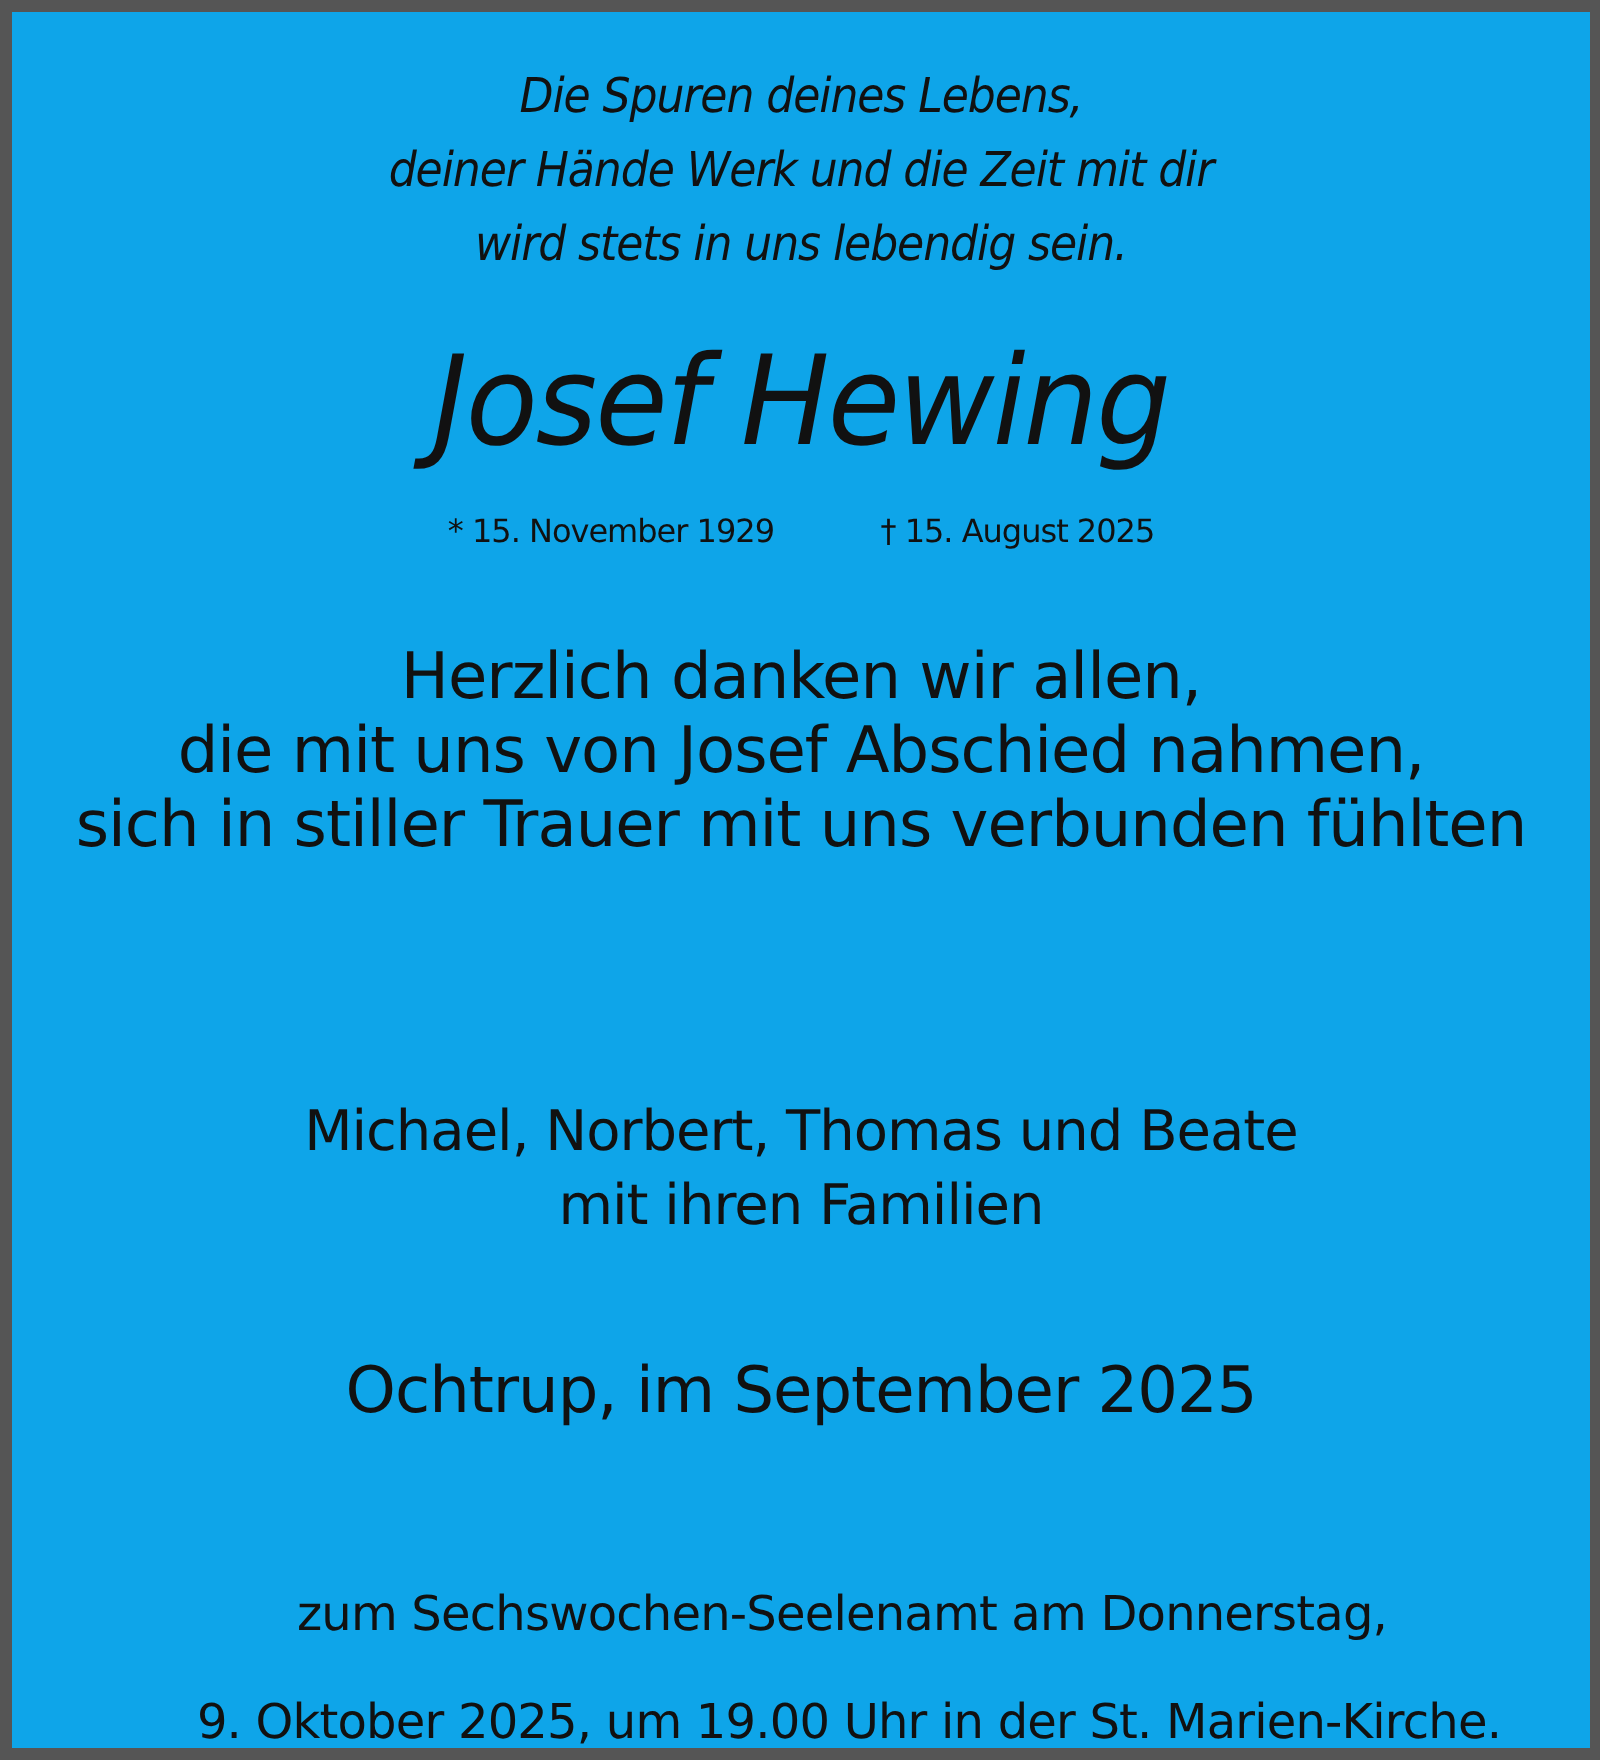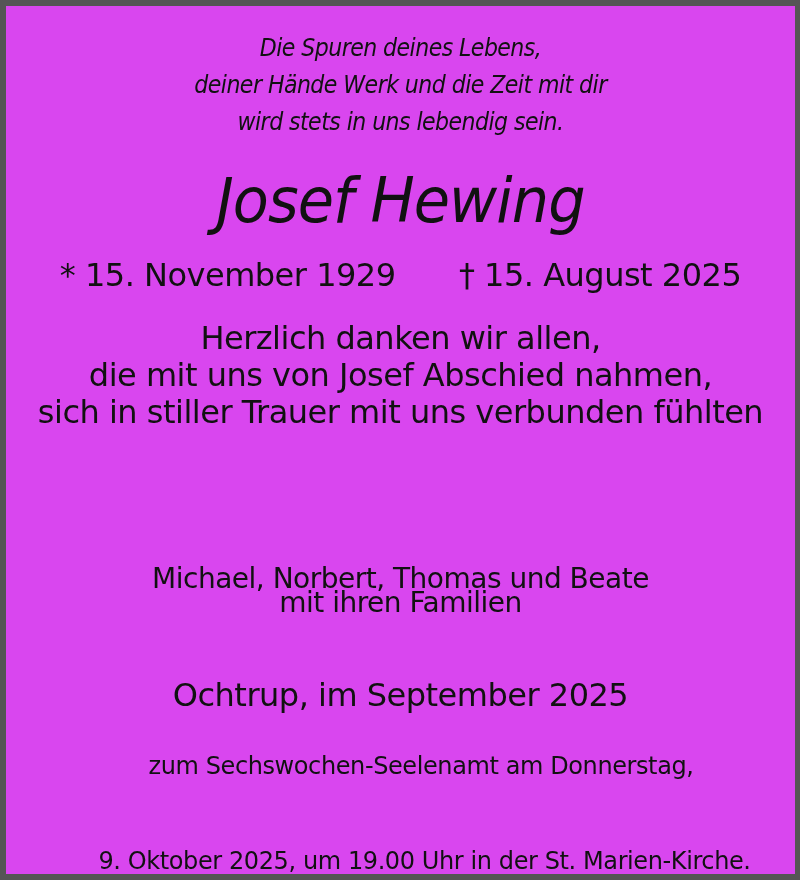--- a/index.html
+++ b/index.html
@@ -6,29 +6,29 @@
     body {
       width: 800px; height: 880px;
       background: #555555;
       position: relative;
       overflow: hidden;
     }
     .card {
       position: absolute;
       left: 6px; top: 6px;
       width: 789px; height: 868px;
-      background: #d946ef;
+      background: #0ea5e9;
       color: #111111;
       font-family: "DejaVu Sans", "Liberation Sans", sans-serif;
       text-align: center;
     }
     .line { position: absolute; left: 0; right: 0; white-space: nowrap; }
     .motto { font-style: italic; font-size: 24px; letter-spacing: -0.6px; transform: scaleX(0.92); }
     .name { font-style: italic; font-size: 62px; letter-spacing: -1px; transform: scaleX(0.95); }
-    .dates { font-size: 32px; letter-spacing: -0.5px; }
+    .dates { font-size: 16px; letter-spacing: -0.5px; }
     .dates span { display: inline-block; }
     .dates .gap { width: 44px; }
     .thanks { font-size: 32px; letter-spacing: -0.5px; }
     .family { font-size: 28px; letter-spacing: -0.5px; }
     .place { font-size: 32px; letter-spacing: -0.5px; }
     .invite { font-size: 24px; letter-spacing: -0.4px; }
   </style>
 </head>
 <body>
 
@@ -45,21 +45,21 @@
     <span>15. November 1929</span>
     <span class="gap"></span>
     <span>†</span>
     <span>15. August 2025</span>
   </div>
 
   <div class="line thanks" style="top:313px;">Herzlich danken wir allen,</div>
   <div class="line thanks" style="top:350px;">die mit uns von Josef Abschied nahmen,</div>
   <div class="line thanks" style="top:387px;">sich in stiller Trauer mit uns verbunden fühlten</div>
 
-  <div class="line family" style="top:556px;">Michael, Norbert, Thomas und Beate</div>
+  <div class="line family" style="top:543px;">Michael, Norbert, Thomas und Beate</div>
   <div class="line family" style="top:580px;">mit ihren Familien</div>
 
   <div class="line place" style="top:670px;">Ochtrup, im September 2025</div>
 
-  <div class="line invite" style="top:746px;padding-left:41px;">zum Sechswochen-Seelenamt am Donnerstag,</div>
+  <div class="line invite" style="top:787px;padding-left:41px;">zum Sechswochen-Seelenamt am Donnerstag,</div>
   <div class="line invite" style="top:841px;margin-left:48px;">9. Oktober 2025, um 19.00 Uhr in der St. Marien-Kirche.</div>
 
 </div>
 
 </body></html>

